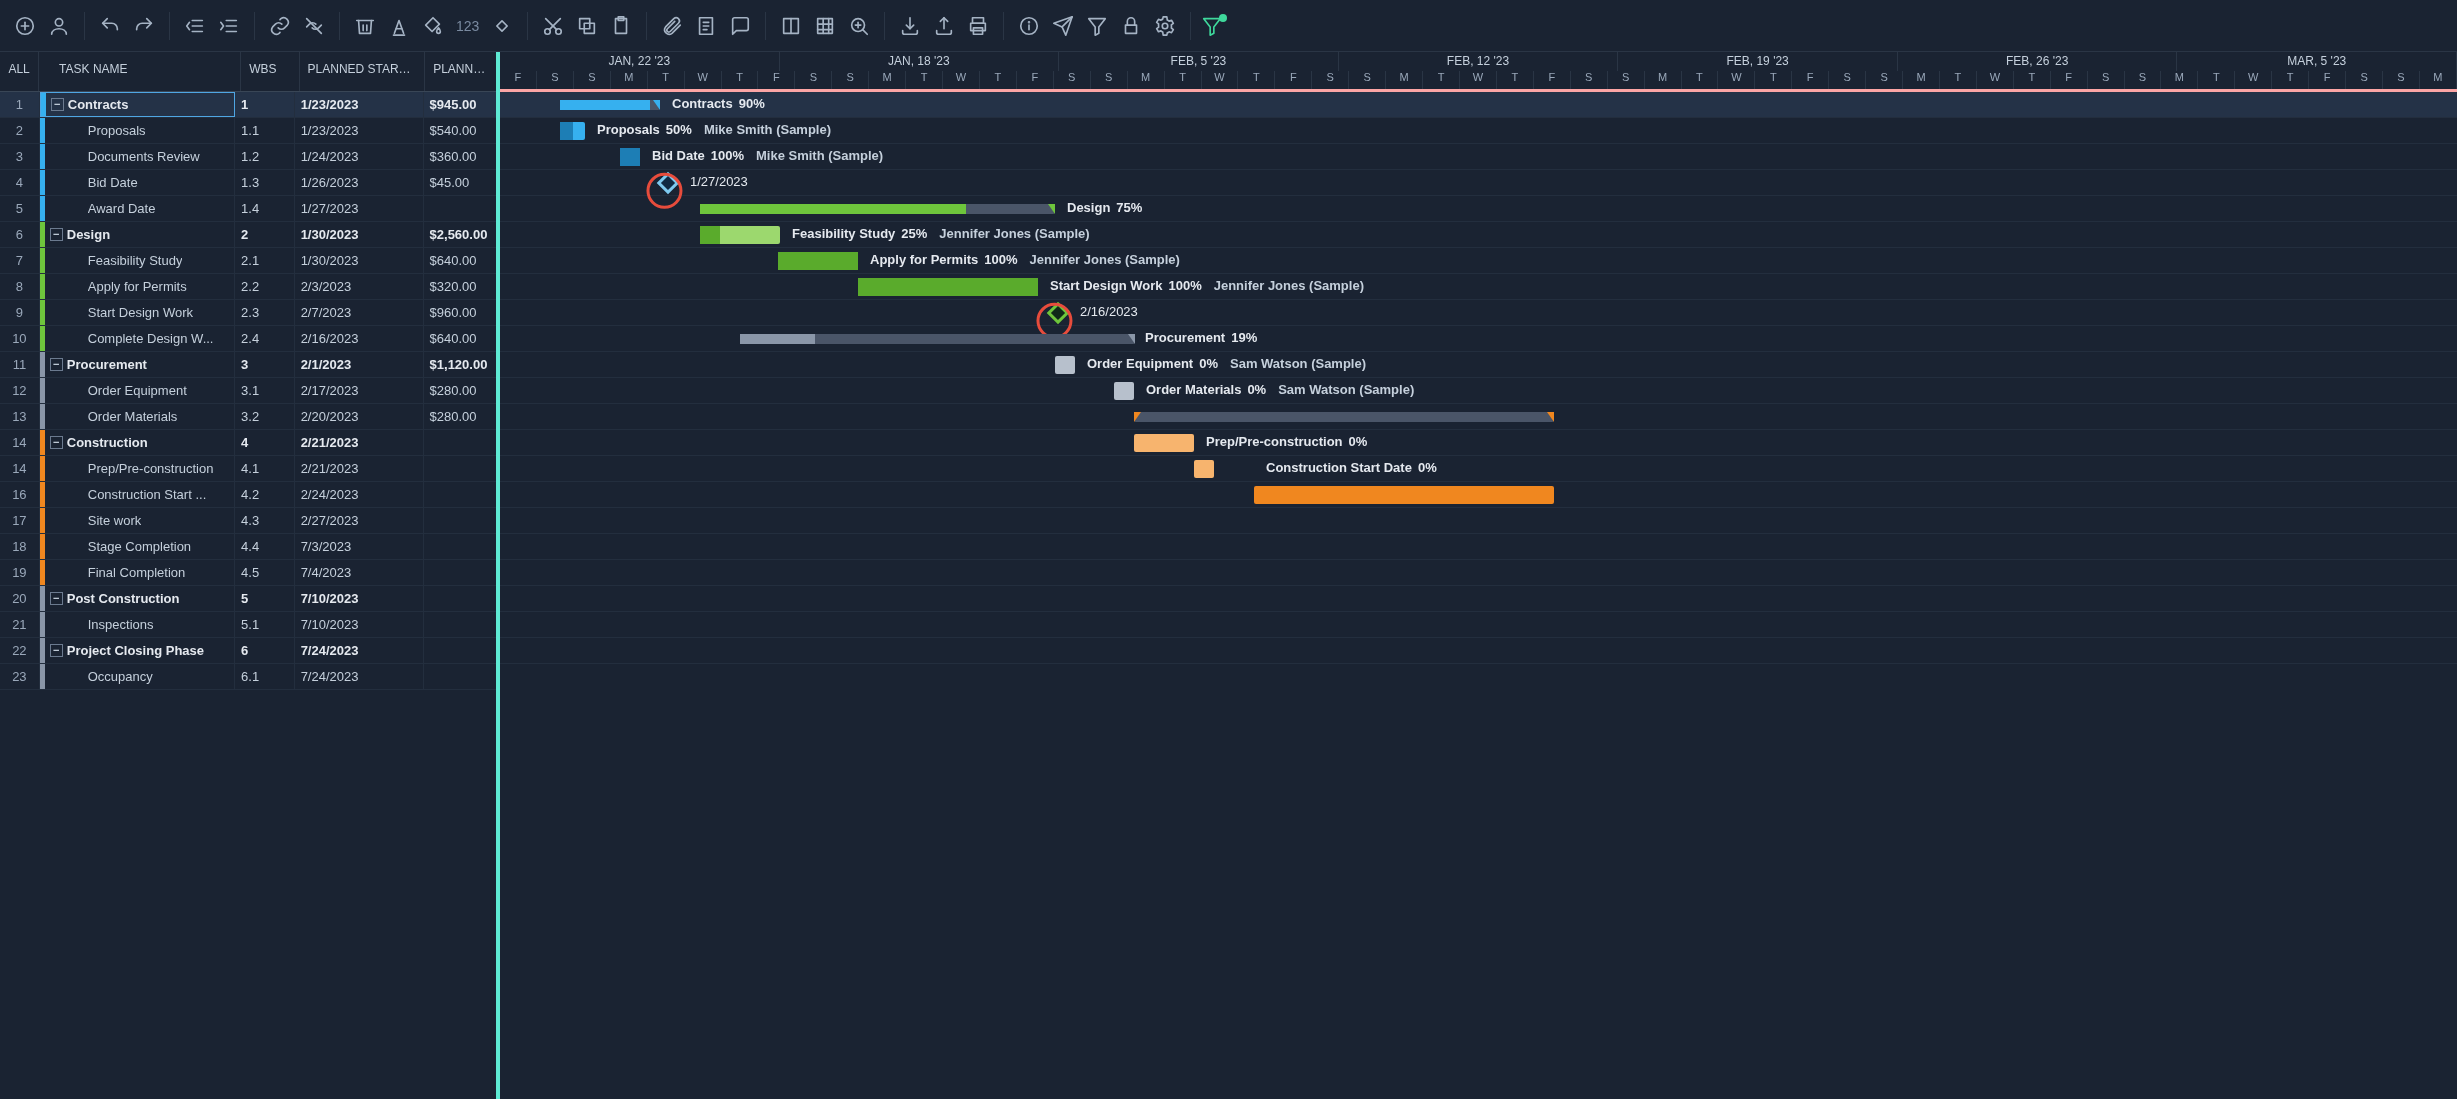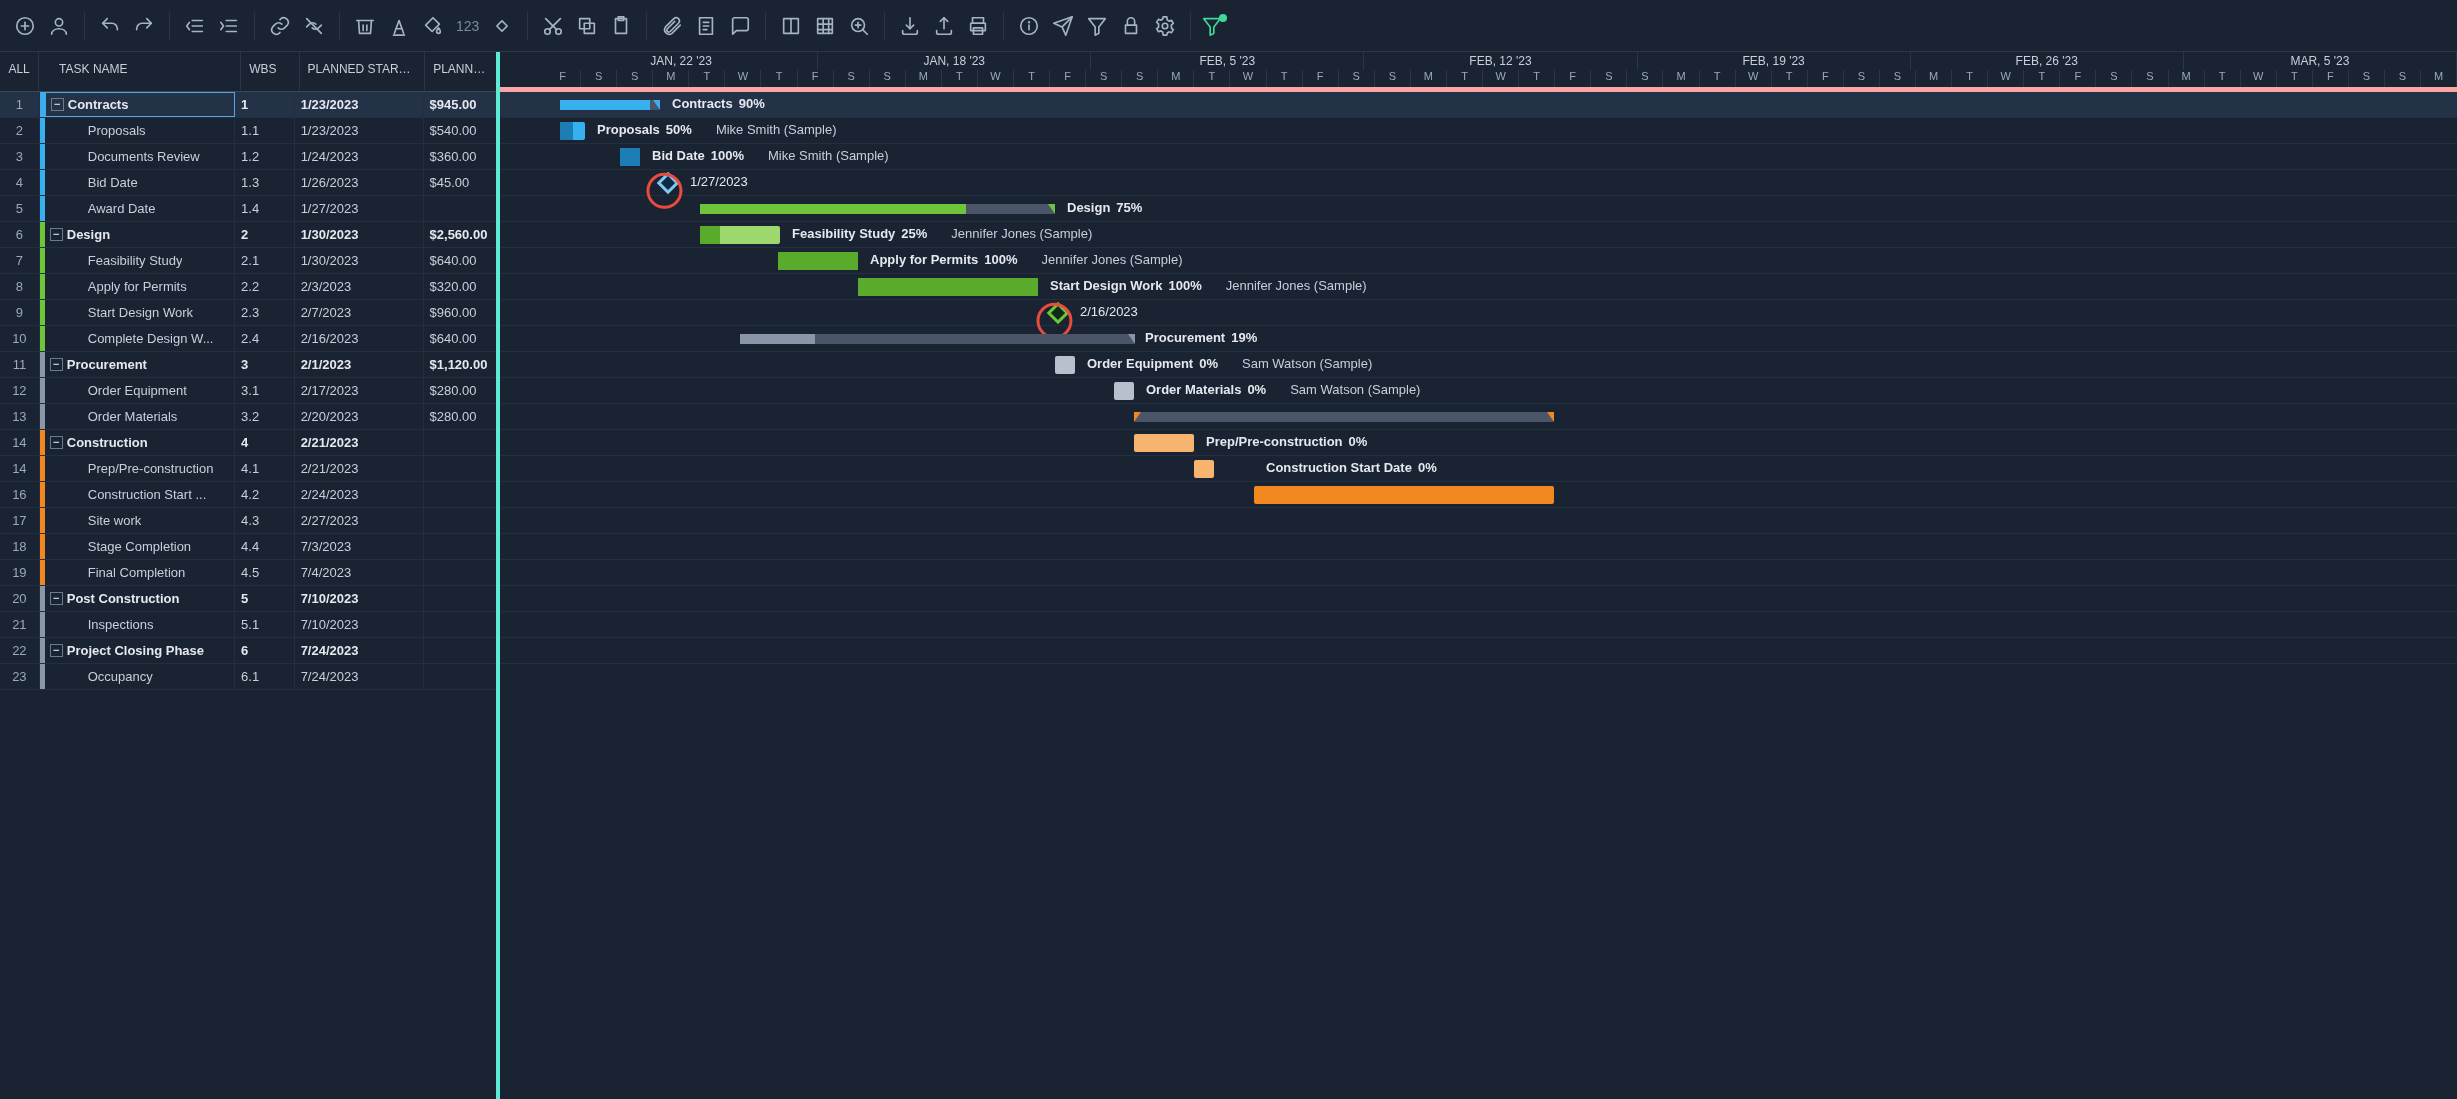--- a/index.html
+++ b/index.html
@@ -58,40 +58,40 @@
   .row.summary .c-name, .row.summary .c-wbs, .row.summary .c-start, .row.summary .c-cost { font-weight:700; color:#e5e9ef; }
   .row .c-name .bar { position:absolute; left:0; top:0; bottom:0; width:5px; }
   .row .c-name .exp {
     width:13px; height:13px; border:1px solid #6b7a8f; display:inline-flex; align-items:center; justify-content:center;
     font-size:11px; margin-right:4px; line-height:11px; color:#c5d0dc;
   }
   .row .c-name .lbl { overflow:hidden; text-overflow:ellipsis; }
   .row.sel { background:#243247; }
   .row.sel .c-name { border:1px solid #4fa6e3; }
   .gantt { flex:1; overflow:hidden; position:relative; }
-  .gantt-head { height:40px; border-bottom:5px solid #fca5a5; display:flex; flex-direction:column;padding-left:45px; }
+  .gantt-head { height:40px; border-bottom:3px solid #fca5a5; display:flex; flex-direction:column; }
   .gantt-head .weeks { flex:1; display:flex; }
   .gantt-head .weeks div { flex:1; text-align:center; font-size:12px; color:#c5d0dc; border-right:1px solid #2a3545; padding-top:2px;}
   .gantt-head .days { flex:1; display:flex; }
   .gantt-head .days div { flex:1; text-align:center; font-size:11px; color:#9aa8ba; border-right:1px solid #2a3545; }
   .gantt-body { position:relative; }
   .gantt-row { height:26px; border-bottom:1px solid #232e3e; position:relative; }
   .gantt-row.sel { background:#243247; }
   .taskbar { position:absolute; top:4px; height:18px; border-radius:2px; }
   .taskbar.sum { height:10px; top:8px; }
   .taskbar.sum::before,.taskbar.sum::after{content:"";position:absolute;top:0;width:0;height:0;border-top:10px solid currentColor;}
   .taskbar.sum::before{left:0;border-right:7px solid transparent;}
   .taskbar.sum::after{right:0;border-left:7px solid transparent;}
   .taskbar .prog{position:absolute;left:0;top:0;bottom:0;}
   .milestone { position:absolute; top:5px; width:16px; height:16px; transform:rotate(45deg); }
   .red-ring{position:absolute;width:36px;height:36px;border:3px solid #e74c3c;border-radius:50%;top:-5px;left:-10px;transform:rotate(-45deg);}
   .bar-label { position:absolute; top:4px; font-size:13px; white-space:nowrap; color:#e5e9ef; }
   .bar-label b{font-weight:700;}
   .bar-label .pct{font-weight:700;margin-left:6px;text-align:center;}
-  .bar-label .res{font-weight:400;margin-left:24px;color:#c5d0dc;}
+  .bar-label .res{font-weight:700;margin-left:12px;color:#c5d0dc;}
 </style>
 </head>
 <body>
 
 <div class="app">
   <div class="toolbar">
     <button>
         <svg viewBox="0 0 24 24">
           <circle cx="12" cy="12" r="9"></circle>
           <line x1="12" y1="8" x2="12" y2="16"></line>

